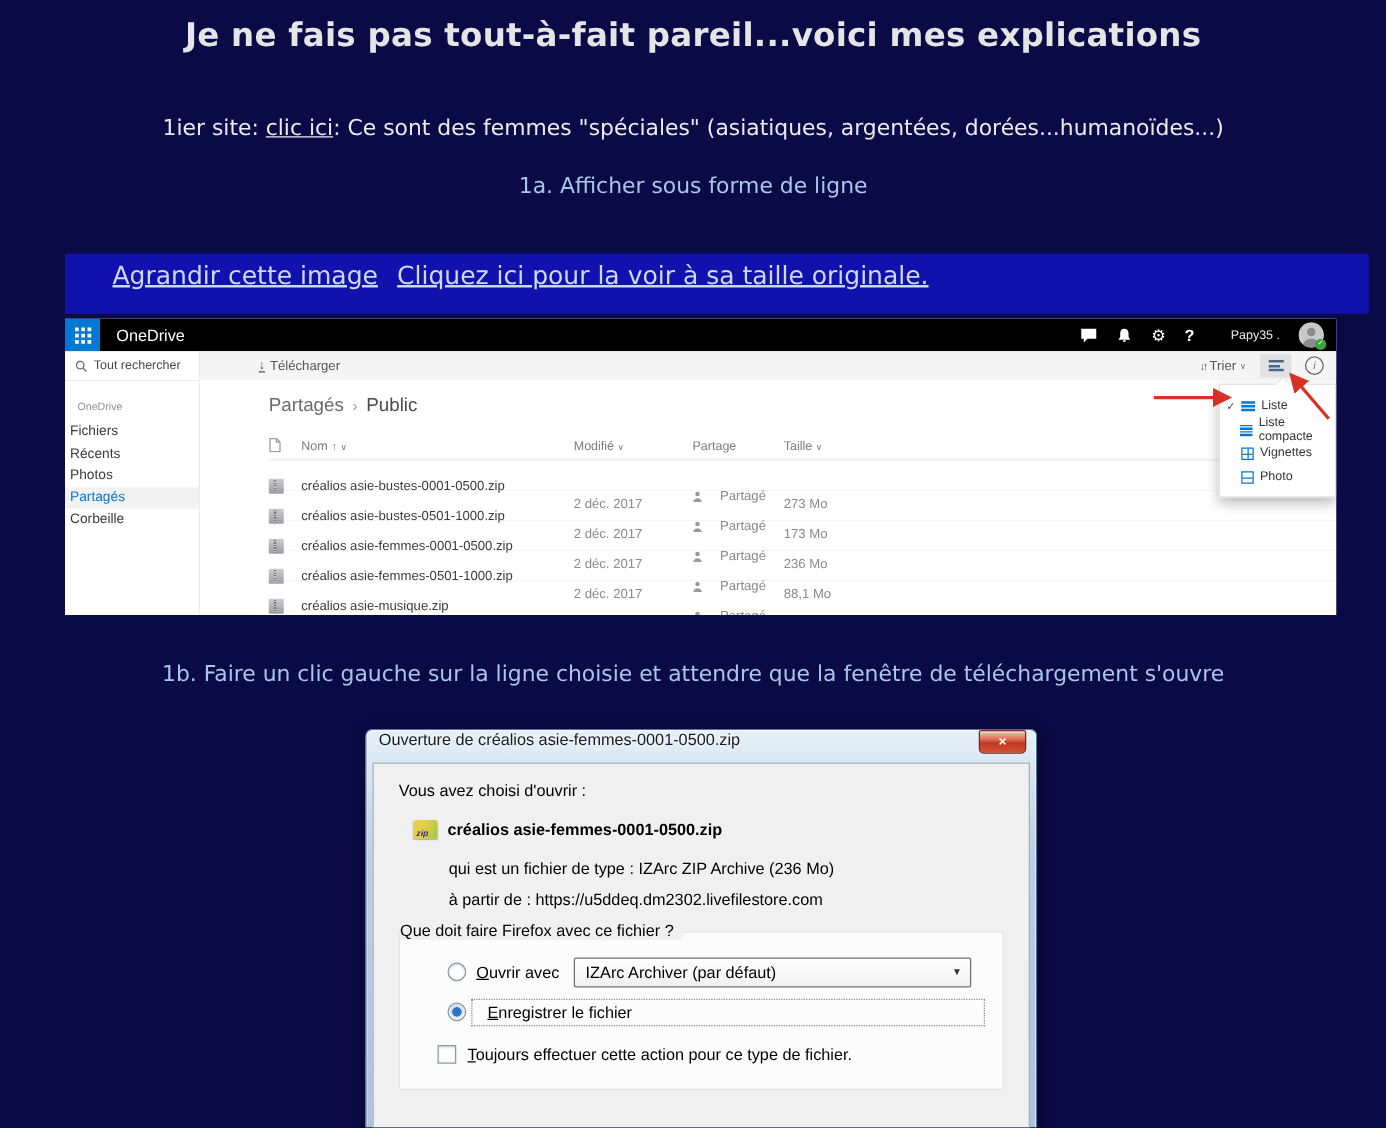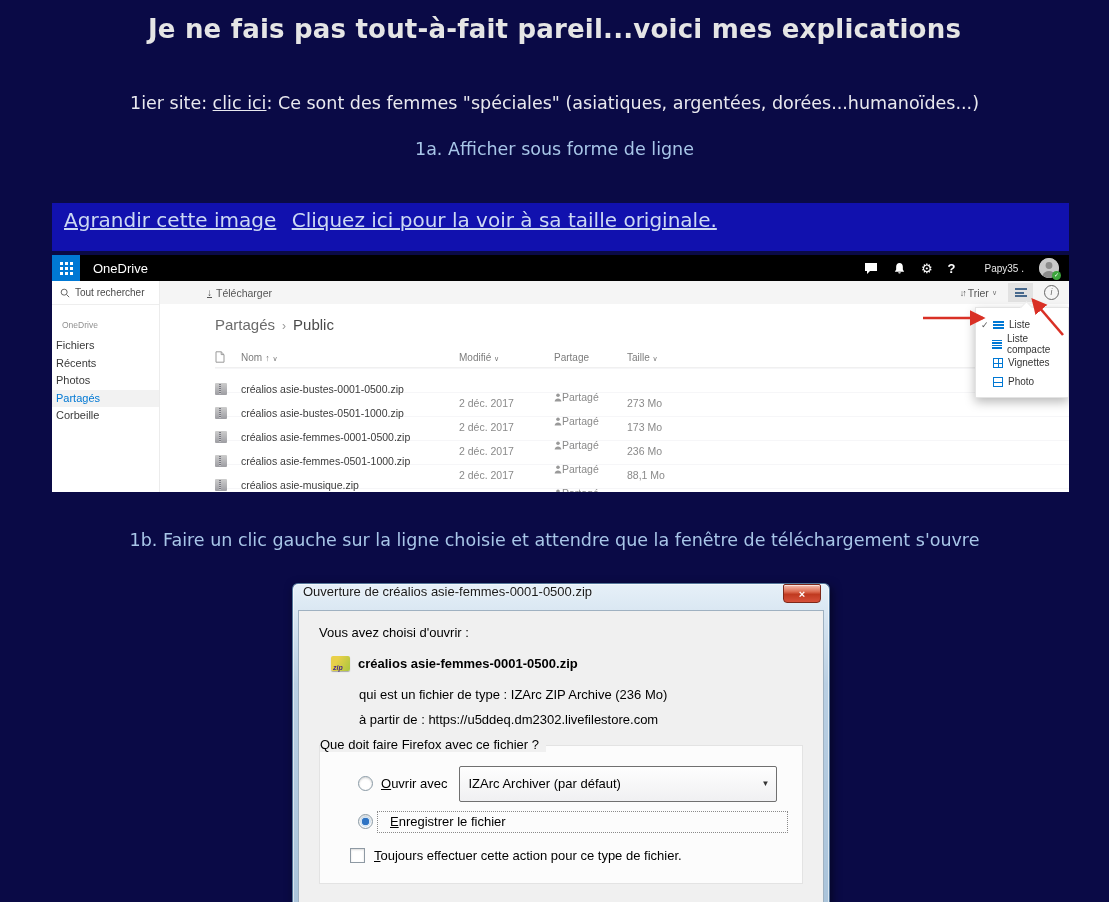--- a/index.html
+++ b/index.html
@@ -10,21 +10,21 @@
   .main-title{position:absolute;top:14px;left:0;width:100%;text-align:center;
               color:#e5e5e5;font-size:26px;font-weight:bold;letter-spacing:.2px;}
   .intro-line{position:absolute;top:93px;left:0;width:100%;text-align:center;
               color:#e9e9ef;font-size:17.5px;}
   .intro-line a{color:#e9e9ef;text-decoration:underline;cursor:pointer;}
   .step-line{position:absolute;left:0;width:100%;text-align:center;color:#a8c6e8;font-size:17.5px;}
   .step-1a{top:139px;}
   .step-1b{top:530px;}
 
   
-  .banner{position:absolute;left:52px;top:203px;width:1017px;height:48px;background:#1111ae;}
+  .banner{position:absolute;left:52px;top:203px;width:1017px;height:48px;background:#1111ae;padding-left:26px;}
   .banner-inner{padding:5px 0 0 12px;font-size:20px;}
   .banner a{color:#ccd9f3;text-decoration:underline;margin-right:9px;cursor:pointer;}
 
   
   .onedrive{position:absolute;left:52px;top:255px;width:1017px;height:237px;background:#fff;
             font-family:"Liberation Sans",sans-serif;overflow:hidden;}
   .od-topbar{height:26px;background:#000;display:flex;align-items:center;color:#fff;}
   .waffle{width:28px;height:26px;background:#0078d4;display:flex;align-items:center;justify-content:center;}
   .waffle-dots{display:grid;grid-template-columns:repeat(3,3px);grid-gap:2px;}
   .waffle-dots i{width:3px;height:3px;background:#fff;}
@@ -63,21 +63,21 @@
   .od-content{padding:12px 0 0 55px;}
   .breadcrumb{font-size:15px;color:#6b6b6b;}
   .breadcrumb .crumb-sep{margin:0 7px;color:#999;font-size:12px;}
   .breadcrumb .crumb-current{color:#4a4a4a;}
   .file-table{margin-top:15px;font-size:10.5px;}
   .ft-row{display:grid;grid-template-columns:26px 218px 95px 73px 80px;align-items:center;height:23px;}
   .ft-head{color:#7c7c7c;height:19px;border-bottom:1px solid #f0f0f0;font-size:10px;}
   .ft-row + .ft-row{border-top:1px solid #f6f6f8;}
   .ft-name{color:#3b3b3b;overflow:hidden;white-space:nowrap;}
   .ft-dim{color:#8a8a8a;margin-top:28px;}
-  .share-cell{display:flex;align-items:center;gap:0;color:#8a8a8a;margin-top:16px;}
+  .share-cell{display:flex;align-items:center;gap:14px;color:#8a8a8a;margin-top:16px;}
   .zipicon{width:12px;height:12px;border-radius:1px;background:linear-gradient(#cdcdcd,#9d9da2);position:relative;}
   .zipicon:after{content:"";position:absolute;left:4px;top:1px;width:2px;height:10px;
                  background:repeating-linear-gradient(#7a7a80 0 1px,#c0c0c4 1px 2px);}
   .arrow-up{font-size:9px;color:#777;margin-left:3px;}
 
   
   .view-menu{position:absolute;left:923px;top:52px;width:92px;background:#fff;border:1px solid #e3e3e3;
              box-shadow:0 4px 10px rgba(0,0,0,.28);padding:7px 0 6px;z-index:6;}
   .vm-notch{position:absolute;top:-5px;left:46px;width:8px;height:8px;background:#fff;transform:rotate(45deg);
             border-left:1px solid #e9e9e9;border-top:1px solid #e9e9e9;}
@@ -117,21 +117,21 @@
   .qgroup{margin:12px 0 0;position:relative;background:#fcfcfc;border:1px solid #e3e3e3;
           padding:18px 14px 20px;}
   .qlabel{position:absolute;top:-9px;left:0;background:#f0f0f0;padding-right:7px;}
   .opt-row{display:flex;align-items:center;margin:2px 0 0 24px;}
   .radio{width:13px;height:13px;border-radius:50%;background:#fff;border:1px solid #8a9aa5;
          box-shadow:inset 0 1px 2px rgba(0,0,0,.18);flex:none;}
   .radio.sel{background:radial-gradient(circle at 50% 50%, #2f74c4 0 3.5px, #d5e6f5 4px 5px, #fff 5.5px);}
   .opt-row label{margin-left:8px;}
   .ak{display:inline-block;}
   .ak:first-letter{text-decoration:underline;}
-  .combo{margin-left:12px;width:318px;height:36px;box-sizing:border-box;border:1px solid #707070;border-radius:2px;
+  .combo{margin-left:12px;width:318px;height:24px;box-sizing:border-box;border:1px solid #707070;border-radius:2px;
          background:linear-gradient(#fefefe,#f0f0f2);display:flex;align-items:center;padding-left:8px;
          position:relative;cursor:pointer;}
   .combo-arrow{position:absolute;right:7px;font-size:8px;color:#333;}
   .save-row{margin-top:9px;}
   .focus-rect{border:1px dotted #8a8a8a;flex:1;padding:2px 4px 3px;margin-left:4px;}
   .chk-row{display:flex;align-items:flex-start;margin:15px 0 0 16px;}
   .checkbox{width:13px;height:13px;background:#fff;border:1px solid #8e99a3;
             box-shadow:inset 0 1px 2px rgba(0,0,0,.15);flex:none;}
   .chk-row label{margin-left:9px;}
 </style>

